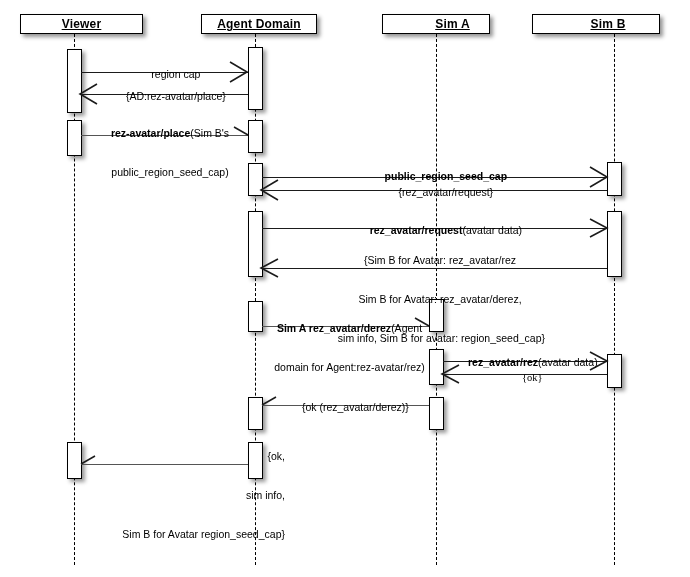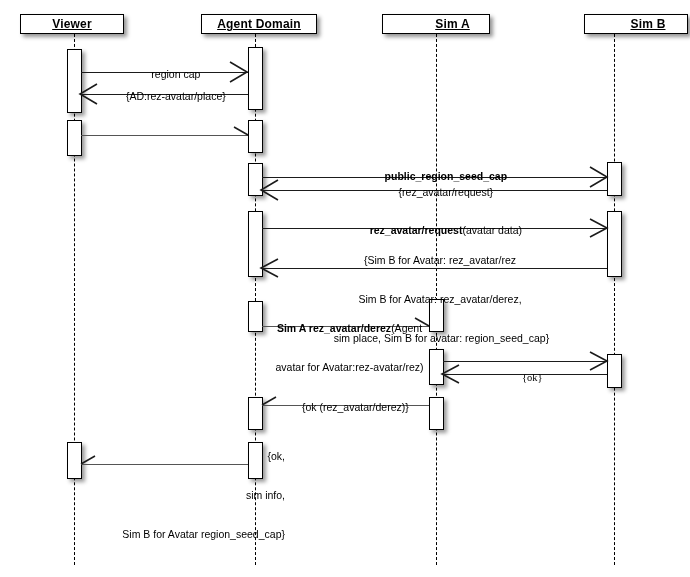--- a/index.html
+++ b/index.html
@@ -72,30 +72,30 @@
   }
   .msg-label.center { text-align: center; }
   .msg-label.left   { text-align: right; }
   .msg-label b { font-weight: bold; }
 </style>
 </head>
 <body>
 
 <div id="diagram">
 
-  <div class="actor-head" style="left:20px; top:14px; width:104px;">
+  <div class="actor-head" style="left:20px; top:14px; width:123px;">
     <span class="actor-label">Viewer</span>
   </div>
   <div class="actor-head" style="left:201px; top:14px; width:116px;">
     <span class="actor-label">Agent Domain</span>
   </div>
   <div class="actor-head" style="left:382px; top:14px; width:108px;padding-left:33px;">
     <span class="actor-label">Sim A</span>
   </div>
-  <div class="actor-head" style="left:584px; top:14px; width:104px;padding-left:24px;">
+  <div class="actor-head" style="left:532px; top:14px; width:128px;padding-left:24px;">
     <span class="actor-label">Sim B</span>
   </div>
 
   <div class="lifeline" style="left:74px;  top:34px; height:531px;"></div>
   <div class="lifeline" style="left:255px; top:34px; height:531px;"></div>
   <div class="lifeline" style="left:436px; top:34px; height:531px;"></div>
   <div class="lifeline" style="left:614px; top:34px; height:531px;"></div>
 
   <div class="activation" style="left:67px;  top:49px;  height:64px;"></div>
   <div class="activation" style="left:67px;  top:120px; height:36px;"></div>
@@ -178,44 +178,51 @@
   </svg>
 
   <div class="msg-label center" style="left:90px; top:55px; width:160px;">
     <span>region cap</span>
   </div>
 
   <div class="msg-label center" style="left:90px; top:77px; width:160px;">
     <span>{AD:rez-avatar/place}</span>
   </div>
 
+  <div class="msg-label center" style="left:85px; top:101px; width:170px;">
+    <div><b>rez-avatar/place</b><span>(Sim B's</span></div>
+    <div>public_region_seed_cap)</div>
+  </div>
 
   <div class="msg-label center" style="left:270px; top:157px; width:340px;">
     <b>public_region_seed_cap</b>
   </div>
 
   <div class="msg-label center" style="left:270px; top:173px; width:340px;">
     <span>{rez_avatar/request}</span>
   </div>
 
   <div class="msg-label center" style="left:270px; top:211px; width:340px;">
     <b>rez_avatar/request</b><span>(avatar data)</span>
   </div>
 
   <div class="msg-label center" style="left:270px; top:228px; width:340px;">
     <div>{Sim B for Avatar: rez_avatar/rez</div>
     <div>Sim B for Avatar: rez_avatar/derez,</div>
-    <div> sim place, Sim B for avatar: region_seed_cap}</div>
+    <div> sim info, Sim B for avatar: region_seed_cap}</div>
   </div>
 
   <div class="msg-label center" style="left:268px; top:296px; width:163px;">
     <div><b>Sim A rez_avatar/derez</b><span>(Agent</span></div>
-    <div>avatar for Avatar:rez-avatar/rez)</div>
-  </div>
-
+    <div>domain for Agent:rez-avatar/rez)</div>
+  </div>
+
+  <div class="msg-label center" style="left:447px; top:343px; width:160px;">
+    <b>rez_avatar/rez</b><span>(avatar data)</span>
+  </div>
 
   <div class="msg-label center" style="left:447px; top:358px; width:160px;font-family:Liberation Serif, serif;">
     <span>{ok}</span>
   </div>
 
   <div class="msg-label center" style="left:268px; top:388px; width:163px;">
     <span>{ok (rez_avatar/derez)}</span>
   </div>
 
   <div class="msg-label left" style="left:85px; top:424px; width:200px;">

